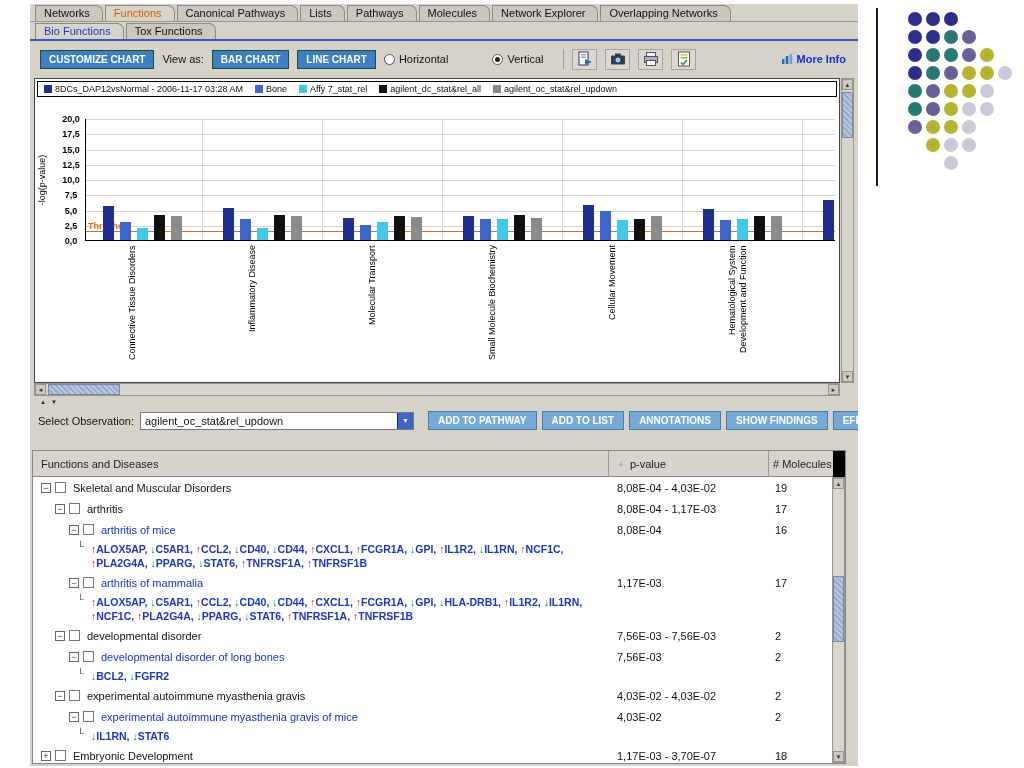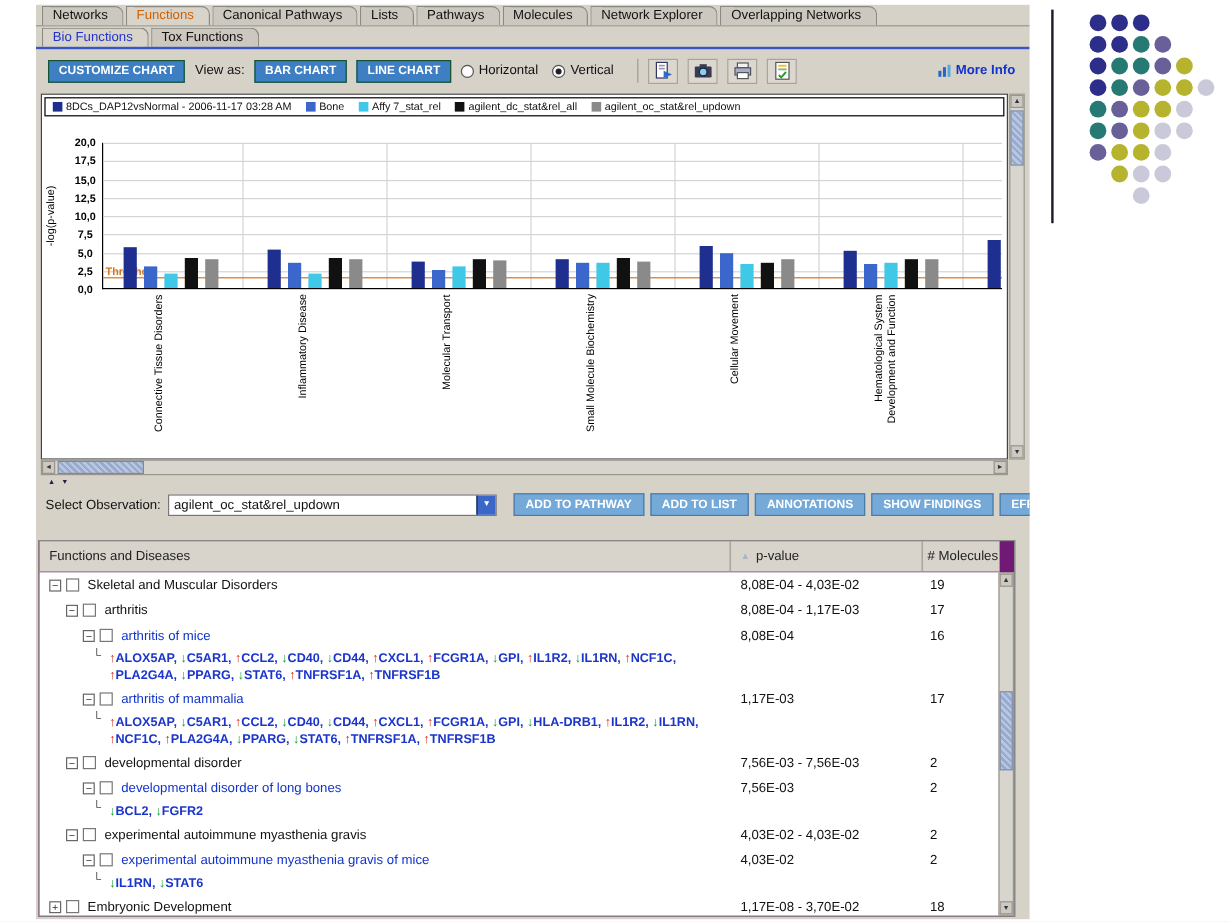--- a/index.html
+++ b/index.html
@@ -15,21 +15,21 @@
   .tabrow2 { top:19px; height:16px; }
   .tab { background:#ccc8bf; border:1px solid #8a8a82; border-bottom:none; border-top-right-radius:7px; padding:1px 12px 2px 8px; font-size:11px; white-space:nowrap; cursor:default; }
   .tab.sel1 { background:#d8d4ca; color:#d06000; }
   .tab.sel2 { background:#d8d4ca; color:#2233cc; }
   .subline { position:absolute; top:35px; left:0; width:100%; height:2px; background:#3a55c0; }
 
   
   .toolbar { position:absolute; top:37px; left:0; width:100%; height:36px; display:flex; align-items:center; gap:8px; padding-left:10px; }
   .btn-dark { background:#3d7fc2; border:1px solid #14532d; color:#fff; font-weight:bold; font-size:10px; padding:3px 8px; white-space:nowrap; }
   .tb-label { font-size:11px; }
-  .orient { display:flex; align-items:flex-start; }
+  .orient { display:flex; align-items:flex-start;gap:32px; }
   .radio-wrap { display:flex; align-items:center; margin-right:12px; }
   .radio { width:11px; height:11px; border:1px solid #555; border-radius:50%; background:#fdfdfd; position:relative; margin-right:4px; }
   .radio.on::after { content:""; position:absolute; left:2px; top:2px; width:5px; height:5px; border-radius:50%; background:#222; }
   .tb-sep { width:1px; height:20px; background:#a09c94; }
   .icon-btn { width:25px; height:21px; display:flex; align-items:center; justify-content:center; background:#dcd8cf; border:1px solid #a8a49c; }
   .moreinfo { margin-left:auto; margin-right:12px; display:flex; align-items:center; gap:4px; color:#1133cc; font-size:11px; font-weight:bold; cursor:pointer; }
 
   
   .chartpanel { position:absolute; left:4px; top:74px; width:820px; height:319px; }
   .chartcontent { position:absolute; left:0; top:0; width:806px; height:305px; background:#fff; border:1px solid #444; overflow:hidden; }
@@ -65,21 +65,21 @@
   
   .obsrow { position:absolute; top:404px; left:0; width:100%; height:25px; display:flex; align-items:center; }
   .obs-label { margin-left:8px; font-size:11px; }
   .dd { margin-left:6px; width:274px; height:18px; background:#fff; border:1px solid #777; position:relative; }
   .dd-val { display:block; padding-left:4px; font-size:11px; line-height:16px; white-space:nowrap; overflow:hidden; }
   .dd-btn { position:absolute; right:0; top:0; width:16px; height:16px; background:#3a67c8; color:#fff; font-size:7px; display:flex; align-items:center; justify-content:center; border-left:1px solid #224; }
   .obs-buttons { position:absolute; left:398px; top:3px; display:flex; gap:5px; }
   .btn-light { background:#74a9d8; border:1px solid #4a7aa8; color:#fff; font-weight:bold; font-size:10px; padding:3px 9px; white-space:nowrap; }
 
   
-  .table { position:absolute; left:2px; top:446px; width:814px; height:314px; background:#701a75; border:1px solid #888; }
+  .table { position:absolute; left:2px; top:446px; width:814px; height:314px; background:#000000; border:1px solid #888; }
   .thead { position:absolute; top:0; left:0; width:800px; height:26px; background:#d8d4cb; border-bottom:1px solid #888; display:flex; }
   .th { border-right:1px solid #999; display:flex; align-items:center; padding-left:8px; font-size:11px; color:#222; }
   .th-f { width:576px; }
   .th-p { width:160px; }
   .th-m { flex:1; padding-left:4px; border-right:none; }
   .sorttri { color:#a8b4c8; font-size:8px; margin-right:5px; }
   .tbody { position:absolute; top:26px; left:0; width:800px; bottom:0; overflow:hidden; background:#fff; }
   .titem { position:relative; height:21px; display:flex; align-items:center; }
   .tind { flex:none; }
   .expander { flex:none; width:10px; height:10px; border:1px solid #666; background:#fff; margin:0 4px 0 8px; font-size:9px; line-height:8px; text-align:center; color:#333; }
@@ -386,21 +386,21 @@
             <span class="tlabel link">experimental autoimmune myasthenia gravis of mice</span>
             <div class="pv">4,03E-02</div>
             <div class="mol">2</div>
           </div>
           <div class="tgenes"><div class="gconn">└</div><span class="gdn">↓</span><span class="gname">IL1RN, </span><span class="gdn">↓</span><span class="gname">STAT6</span></div>
           <div class="titem">
             <div class="tind" style="width: 0px;"></div>
             <div class="expander">+</div>
             <div class="cbox"></div>
             <span class="tlabel">Embryonic Development</span>
-            <div class="pv">1,17E-08 - 3,70E-02</div>
+            <div class="pv">1,17E-03 - 3,70E-07</div>
             <div class="mol">18</div>
           </div>
         </div>
       <div class="sb-v table-sb" style="right:0;top:26px;bottom:0;">
         <div class="sb-btn" style="top:0;left:0;">▲</div>
         <div class="sb-thumb-v" style="top:98px;height:66px;"></div>
         <div class="sb-btn" style="bottom:0;left:0;">▼</div>
       </div>
     </div>
 

